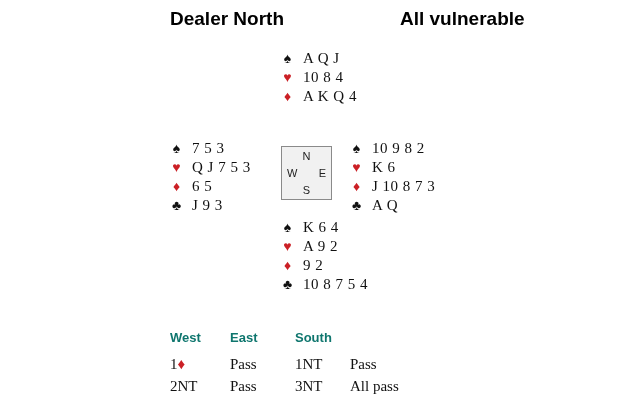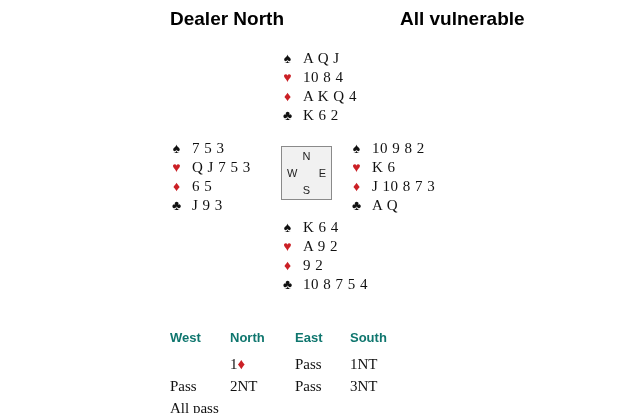--- a/index.html
+++ b/index.html
@@ -52,21 +52,20 @@
 
 <div class="page">
 
   <div class="hdr dealer">Dealer North</div>
   <div class="hdr vul">All vulnerable</div>
 
   <div class="hand hand-north">
       <div class="suit-line"><span class="suit-sym" style="color: rgb(17, 17, 17);">♠</span><span class="cards">A Q J</span></div>
       <div class="suit-line"><span class="suit-sym" style="color: rgb(203, 32, 38);">♥</span><span class="cards">10 8  4</span></div>
       <div class="suit-line"><span class="suit-sym" style="color: rgb(203, 32, 38);">♦</span><span class="cards">A K Q  4</span></div>
-      <div class="suit-line"><span class="suit-sym" style="color: rgb(17, 17, 17);">♣</span><span class="cards">K 6  2</span></div>
     </div>
   <div class="hand hand-west">
       <div class="suit-line"><span class="suit-sym" style="color: rgb(17, 17, 17);">♠</span><span class="cards">7 5  3</span></div>
       <div class="suit-line"><span class="suit-sym" style="color: rgb(203, 32, 38);">♥</span><span class="cards">Q J 7  5  3</span></div>
       <div class="suit-line"><span class="suit-sym" style="color: rgb(203, 32, 38);">♦</span><span class="cards">6 5</span></div>
       <div class="suit-line"><span class="suit-sym" style="color: rgb(17, 17, 17);">♣</span><span class="cards">J 9  3</span></div>
     </div>
 
   <div class="compass">
     <span class="cn">N</span>
@@ -83,21 +82,20 @@
     </div>
   <div class="hand hand-south">
       <div class="suit-line"><span class="suit-sym" style="color: rgb(17, 17, 17);">♠</span><span class="cards">K 6  4</span></div>
       <div class="suit-line"><span class="suit-sym" style="color: rgb(203, 32, 38);">♥</span><span class="cards">A 9  2</span></div>
       <div class="suit-line"><span class="suit-sym" style="color: rgb(203, 32, 38);">♦</span><span class="cards">9 2</span></div>
       <div class="suit-line"><span class="suit-sym" style="color: rgb(17, 17, 17);">♣</span><span class="cards">10 8 7  5  4</span></div>
     </div>
 
   <div class="auction">
       <div class="head">West</div>
-      <div class="head">North</div>
       <div class="head">East</div>
       <div class="head">South</div>
       <div class="cell"></div>
       <div class="cell">1<span style="color: rgb(203, 32, 38);">♦</span></div>
       <div class="cell">Pass</div>
       <div class="cell">1NT</div>
       <div class="cell">Pass</div>
       <div class="cell">2NT</div>
       <div class="cell">Pass</div>
       <div class="cell">3NT</div>

